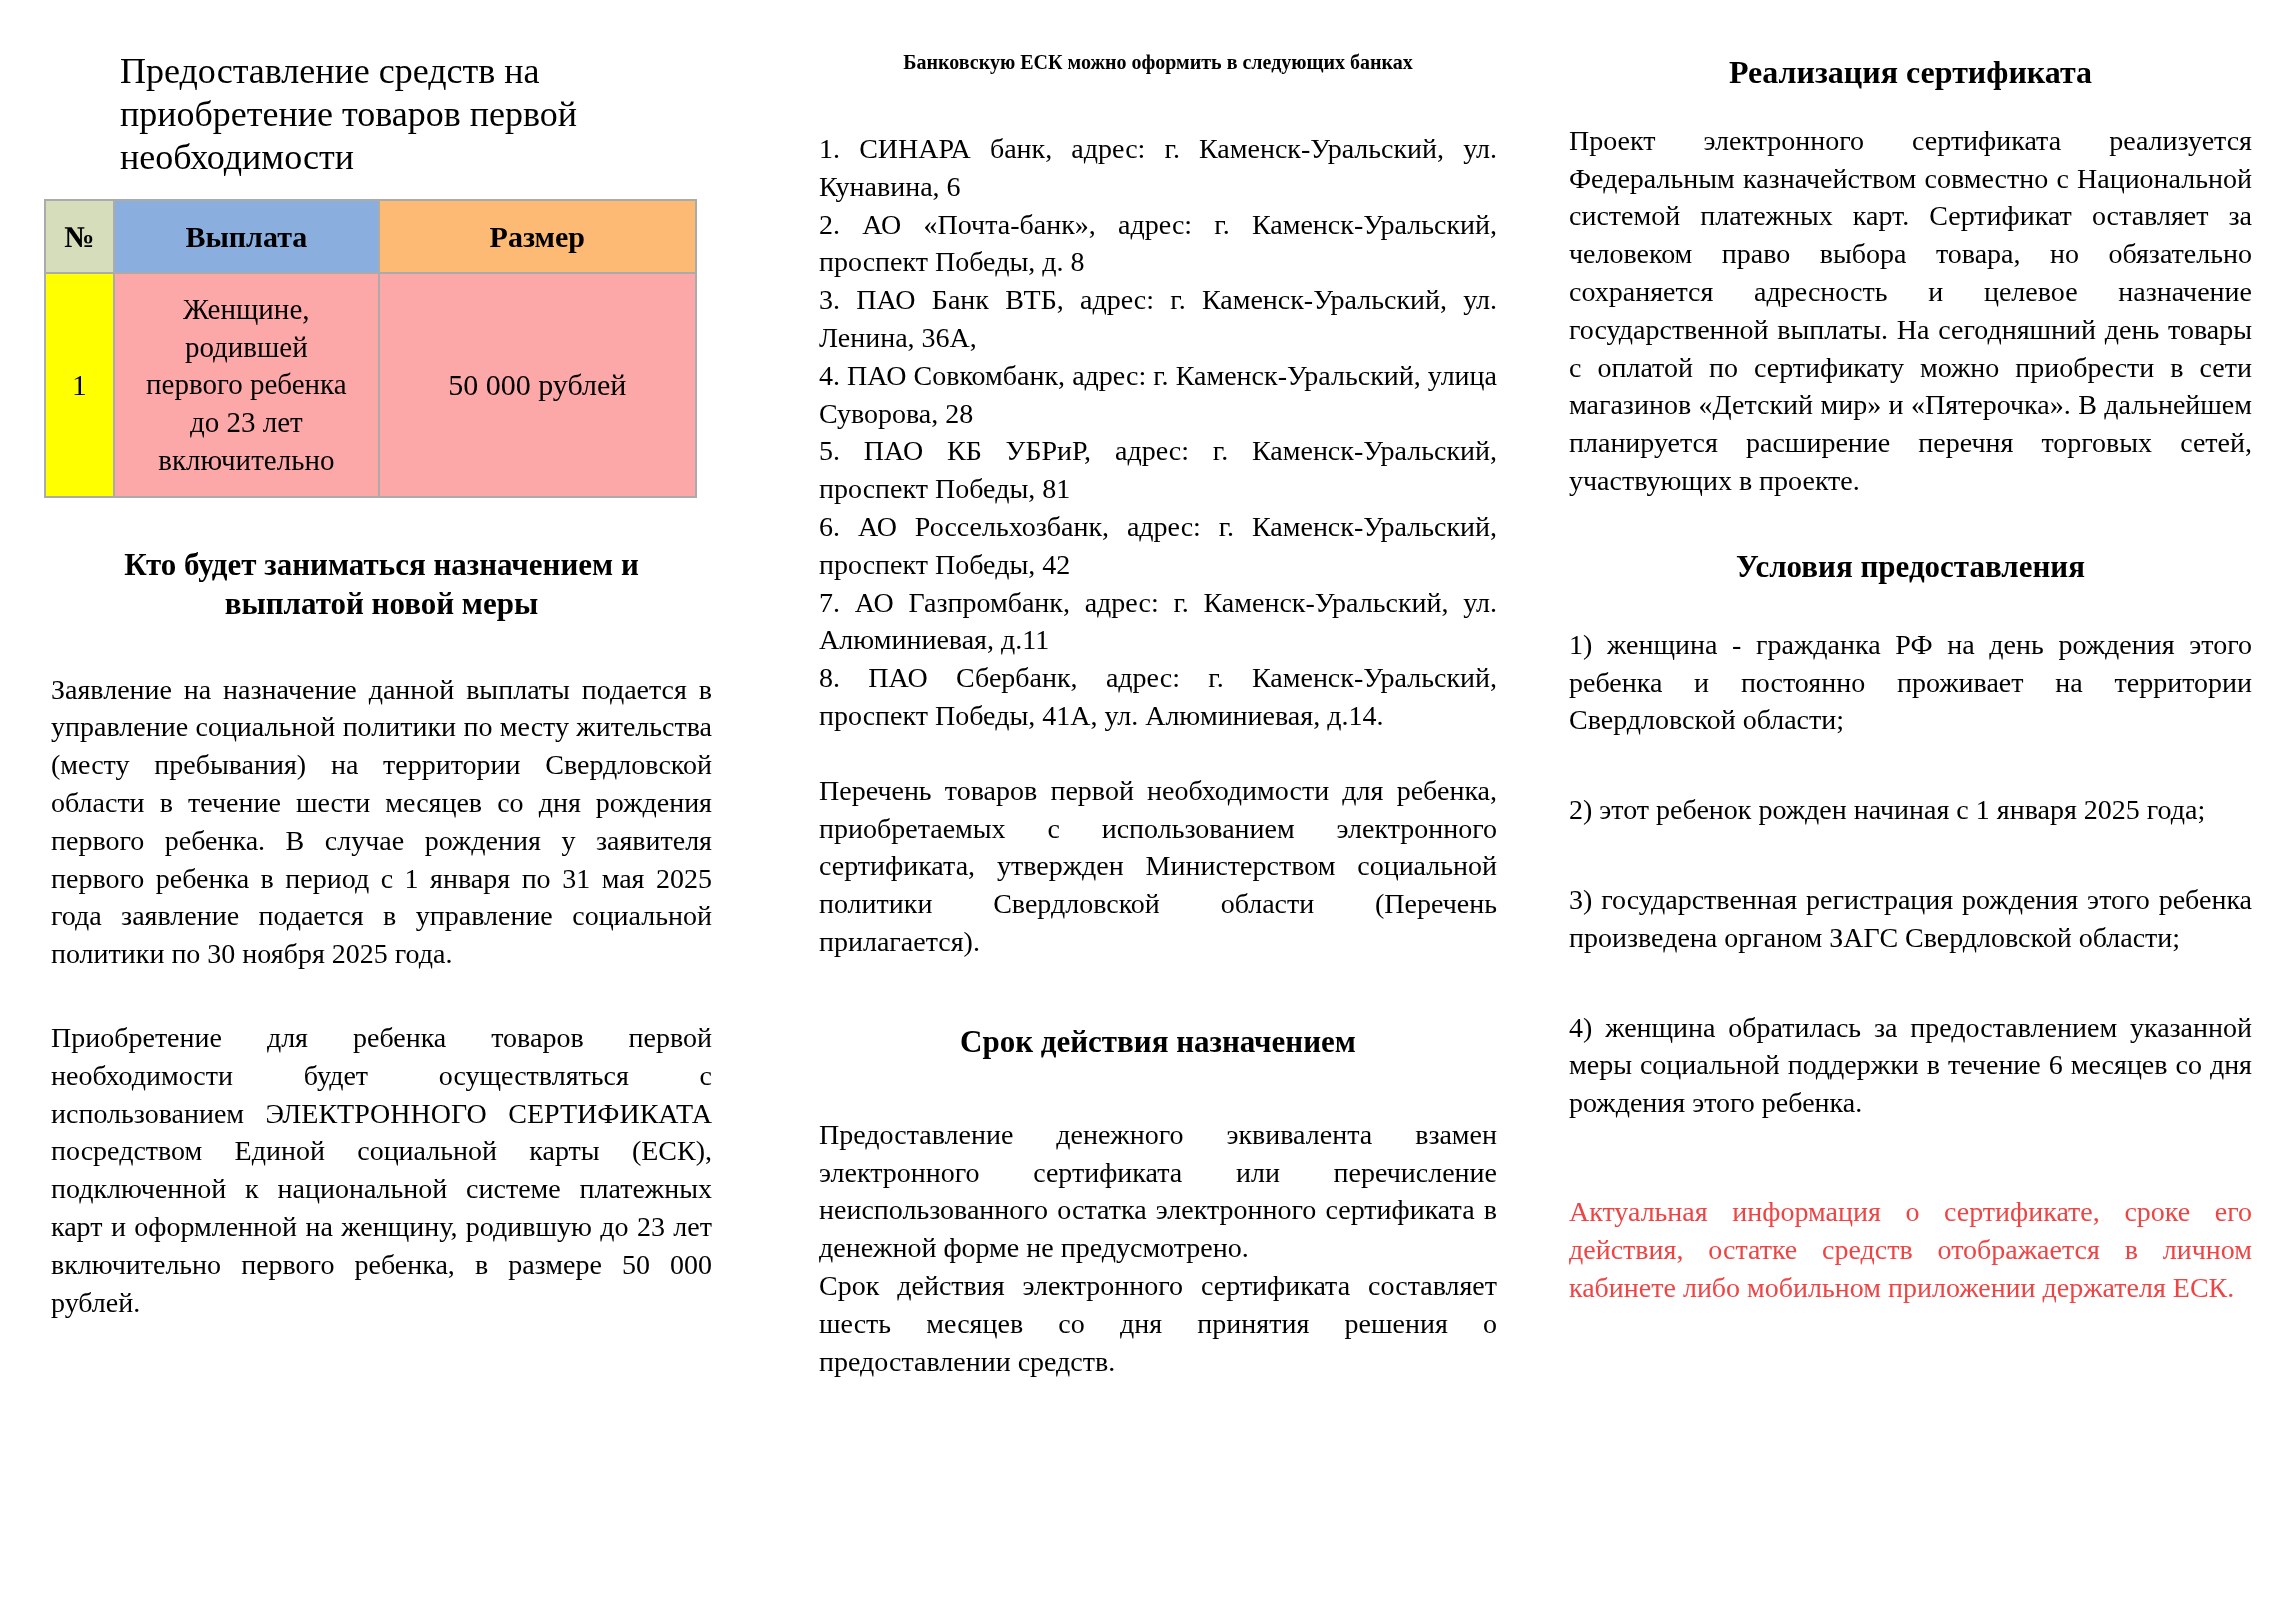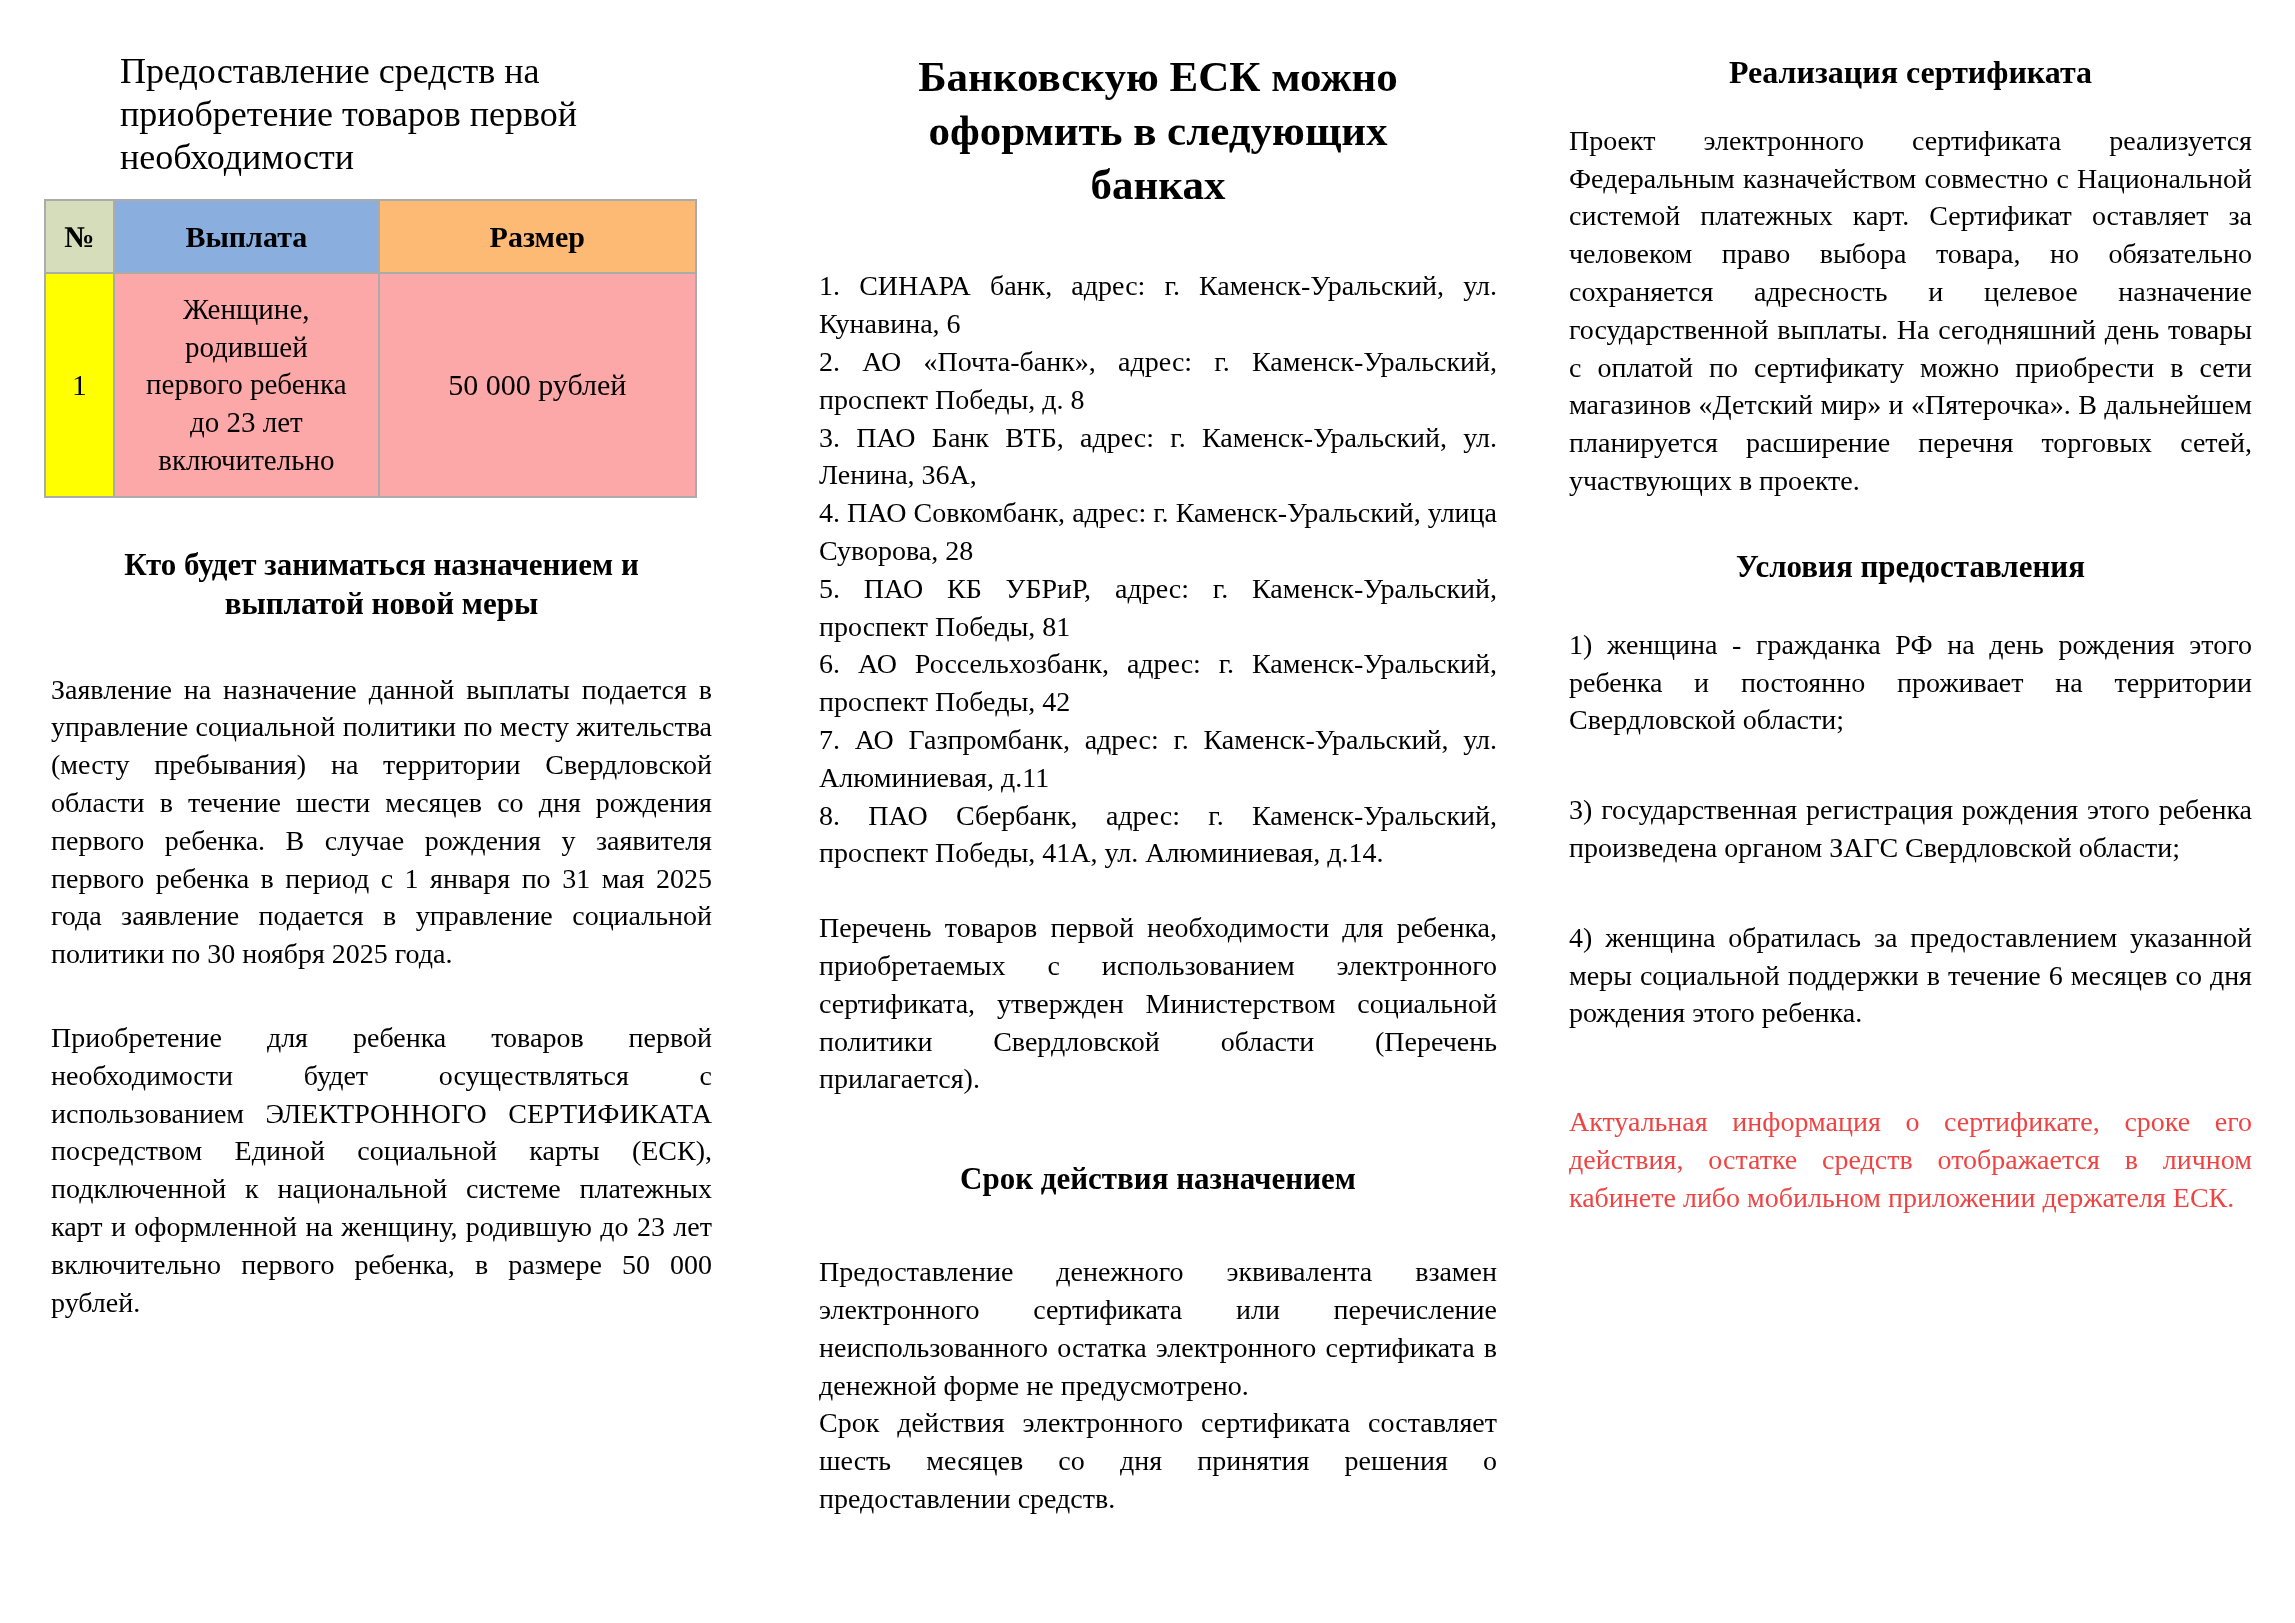--- a/index.html
+++ b/index.html
@@ -62,21 +62,21 @@
     font-weight: bold;
     text-align: center;
     line-height: 1.25;
     margin: 48px auto 47px auto;
     max-width: 628px;
   }
   .l-para1 { margin-bottom: 46px; }
 
   
   .m-title {
-    font-size: 43px;
+    font-size: 20px;
     font-weight: bold;
     text-align: center;
     line-height: 1.26;
     max-width: 602px;
     margin: 3.9px auto 55px auto;
   }
   .bank-list p { margin: 0; }
   .m-para1 { margin-top: 37px; }
   .m-h2 {
     font-size: 31px;
@@ -156,19 +156,20 @@
 </div>
 
 <div class="col col-right">
   <div class="r-title">Реализация сертификата</div>
   <p class="para">Проект электронного сертификата реализуется Федеральным казначейством совместно с Национальной системой платежных карт. Сертификат оставляет за человеком право выбора товара, но обязательно сохраняется адресность и целевое назначение государственной выплаты. На сегодняшний день товары с оплатой по сертификату можно приобрести в сети магазинов «Детский мир» и «Пятерочка». В дальнейшем планируется расширение перечня торговых сетей, участвующих в проекте.</p>
 
   <div class="r-h2">Условия предоставления</div>
 
   <div>
     <p class="para cond-item">1) женщина - гражданка РФ на день рождения этого ребенка и постоянно проживает на территории Свердловской области;</p>
+    <p class="para cond-item">2) этот ребенок рожден начиная с 1 января 2025 года;</p>
     <p class="para cond-item">3) государственная регистрация рождения этого ребенка произведена органом ЗАГС Свердловской области;</p>
     <p class="para cond-item">4) женщина обратилась за предоставлением указанной меры социальной поддержки в течение 6 месяцев со дня рождения этого ребенка.</p>
   </div>
 
   <p class="para r-final">Актуальная информация о сертификате, сроке его действия, остатке средств отображается в личном кабинете либо мобильном приложении держателя ЕСК.</p>
 </div>
 
 
 </body></html>

